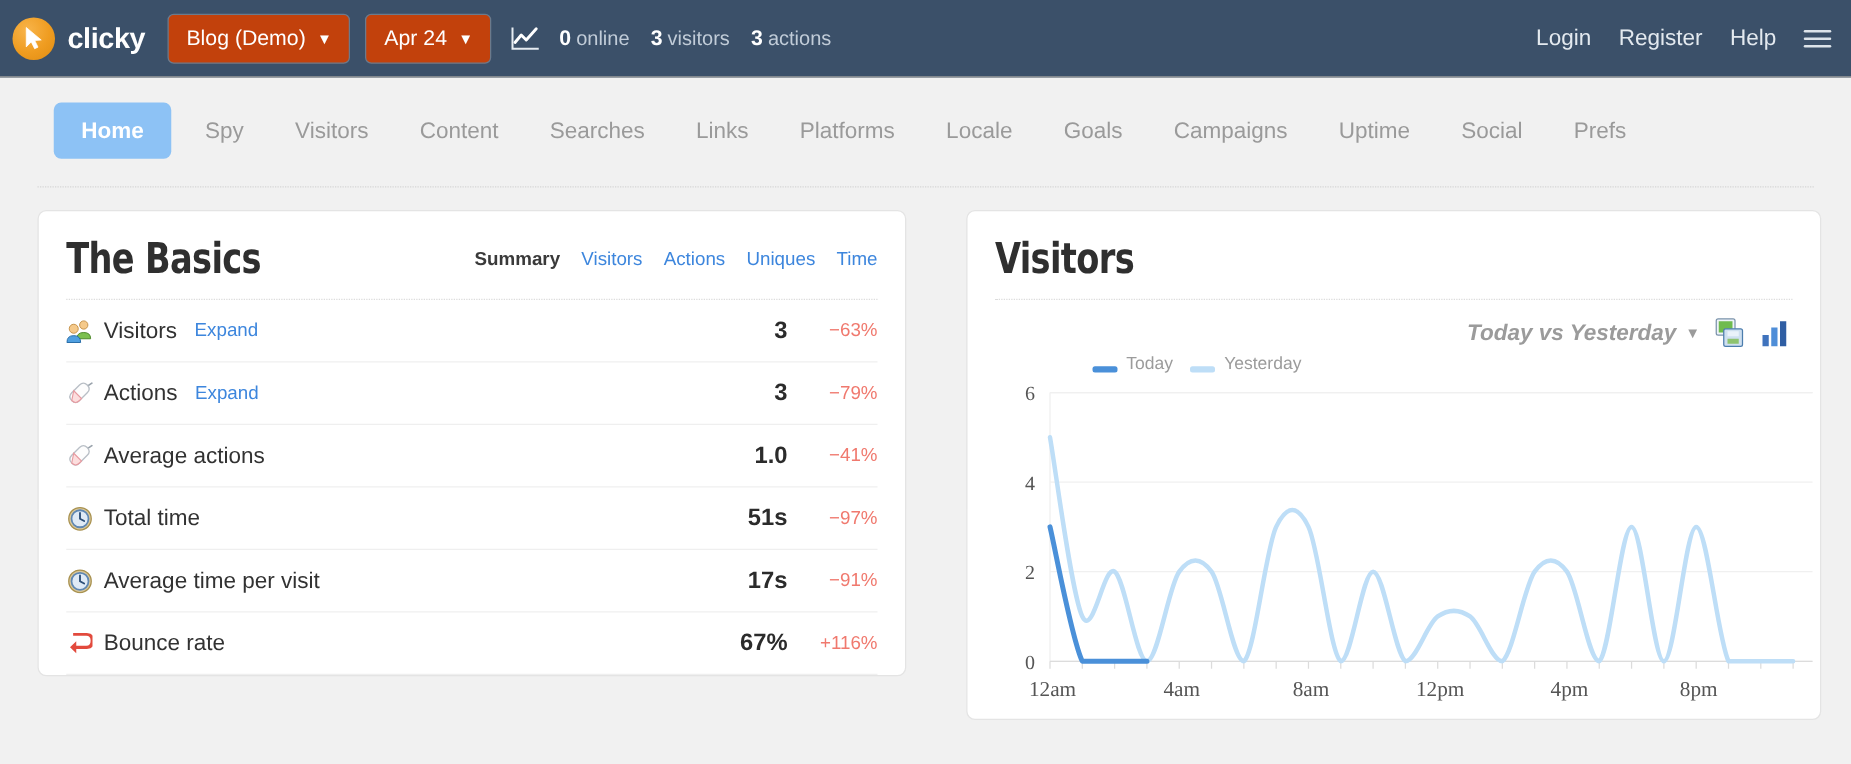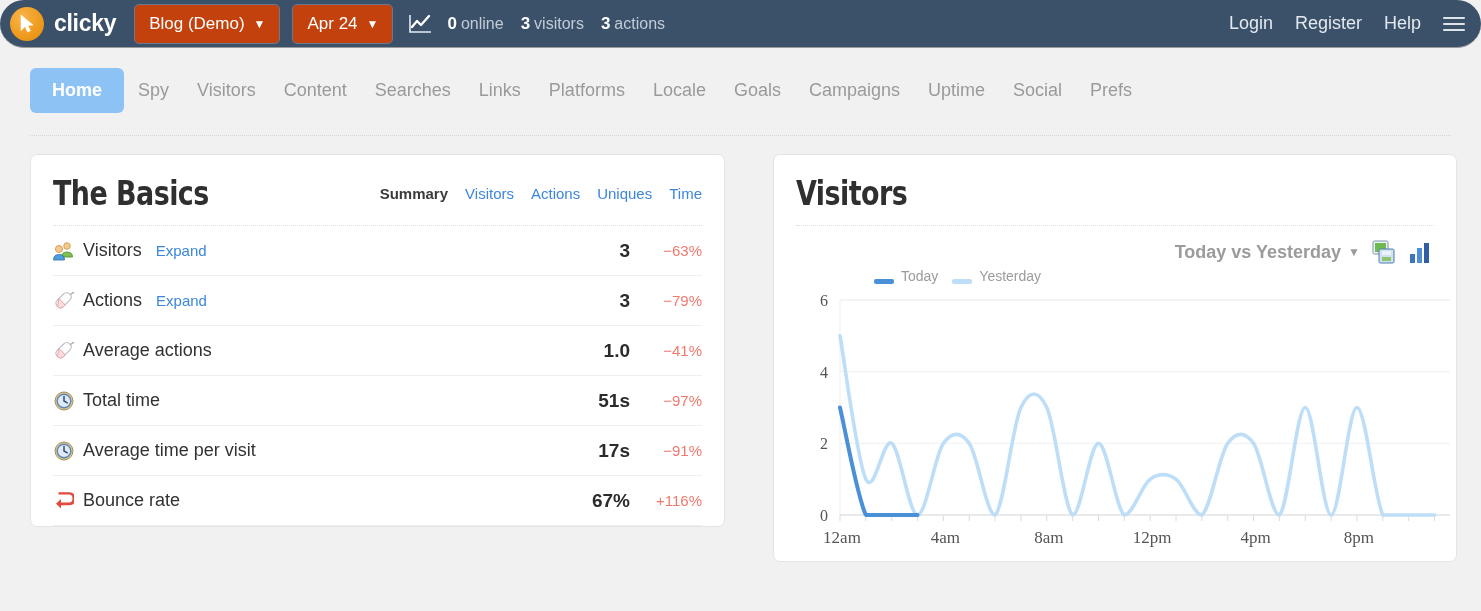--- a/index.html
+++ b/index.html
@@ -7,28 +7,27 @@
   html, body {
     width: 1481px; height: 611px;
     overflow: hidden;
     background: #f1f1f1;
     font-family: "Liberation Sans", sans-serif;
     -webkit-font-smoothing: antialiased;
   }
 
   
   #topbar {
-    height: 48px;
+    height: 62px;
     background: #3b5069;
     display: flex;
     align-items: center;
     padding: 0 16px 0 10px;
     border-bottom: 1px solid #9a9a9a;
     position: relative;
-    border-radius: 30px;
   }
   #logo-group { display: flex; align-items: center; gap: 10px; margin-right: 18px; }
   .logo-mark {
     width: 34px; height: 34px; border-radius: 50%;
     background: radial-gradient(circle at 35% 30%, #f8b44a 0%, #ef9c20 55%, #e08c12 100%);
     display: flex; align-items: center; justify-content: center;
     flex: 0 0 auto;
   }
   .logo-mark svg { display: block; }
   .brand-name {
@@ -61,21 +60,21 @@
     color: #e3e9ef; font-size: 18px; text-decoration: none; cursor: pointer;
   }
   .hamburger { width: 22px; cursor: pointer; display: flex; flex-direction: column; gap: 4px; }
   .hamburger span { display: block; height: 2px; background: #dde4ea; border-radius: 1px; }
 
   
   #navwrap { padding: 20px 0 0 30px; }
   #navtabs { display: flex; align-items: center; gap: 0; }
   .tab {
     font-size: 18px; color: #9a9a9a; padding: 12px 14px;
-    border-radius: 6px; cursor: pointer; white-space: nowrap;
+    border-radius: 6px; cursor: pointer; white-space: nowrap; margin-left: 13px;
   }
   .tab.active { background: #8dc2f5; color: #ffffff; font-weight: bold; padding: 12px 22px; }
 
   #divider {
     margin: 22px 30px 0 30px;
     border-top: 1px dotted #d5d5d5;
   }
 
   
   #panels { display: flex; gap: 48px; padding: 18px 24px 0 30px; align-items: flex-start; }
@@ -117,21 +116,21 @@
     width: 72px; text-align: right; font-size: 15px; color: #f0796e;
   }
 
   
   .chart-controls {
     display: flex; align-items: center; justify-content: flex-end;
     gap: 12px; padding: 14px 2px 0 0;
   }
   .compare-select {
     font-size: 18px; color: #9b9b9b; font-weight: bold; cursor: pointer;
-    display: flex; align-items: center; gap: 7px;
+    display: flex; align-items: center; gap: 7px; font-style: italic;
   }
   .compare-select .caret { font-size: 12px; }
   .ctrl-icon { width: 24px; height: 24px; cursor: pointer; }
 
   .legend { display: flex; gap: 14px; align-items: center; padding: 4px 0 0 78px; }
   .legend-item { display: flex; align-items: flex-end; gap: 7px; font-size: 14px; color: #9b9b9b; }
   .legend-swatch { width: 20px; height: 5px; border-radius: 2px; }
 
   #chart-area { position: relative; height: 275px; margin-top: 2px; }
   #chart-svg { display: block; }

